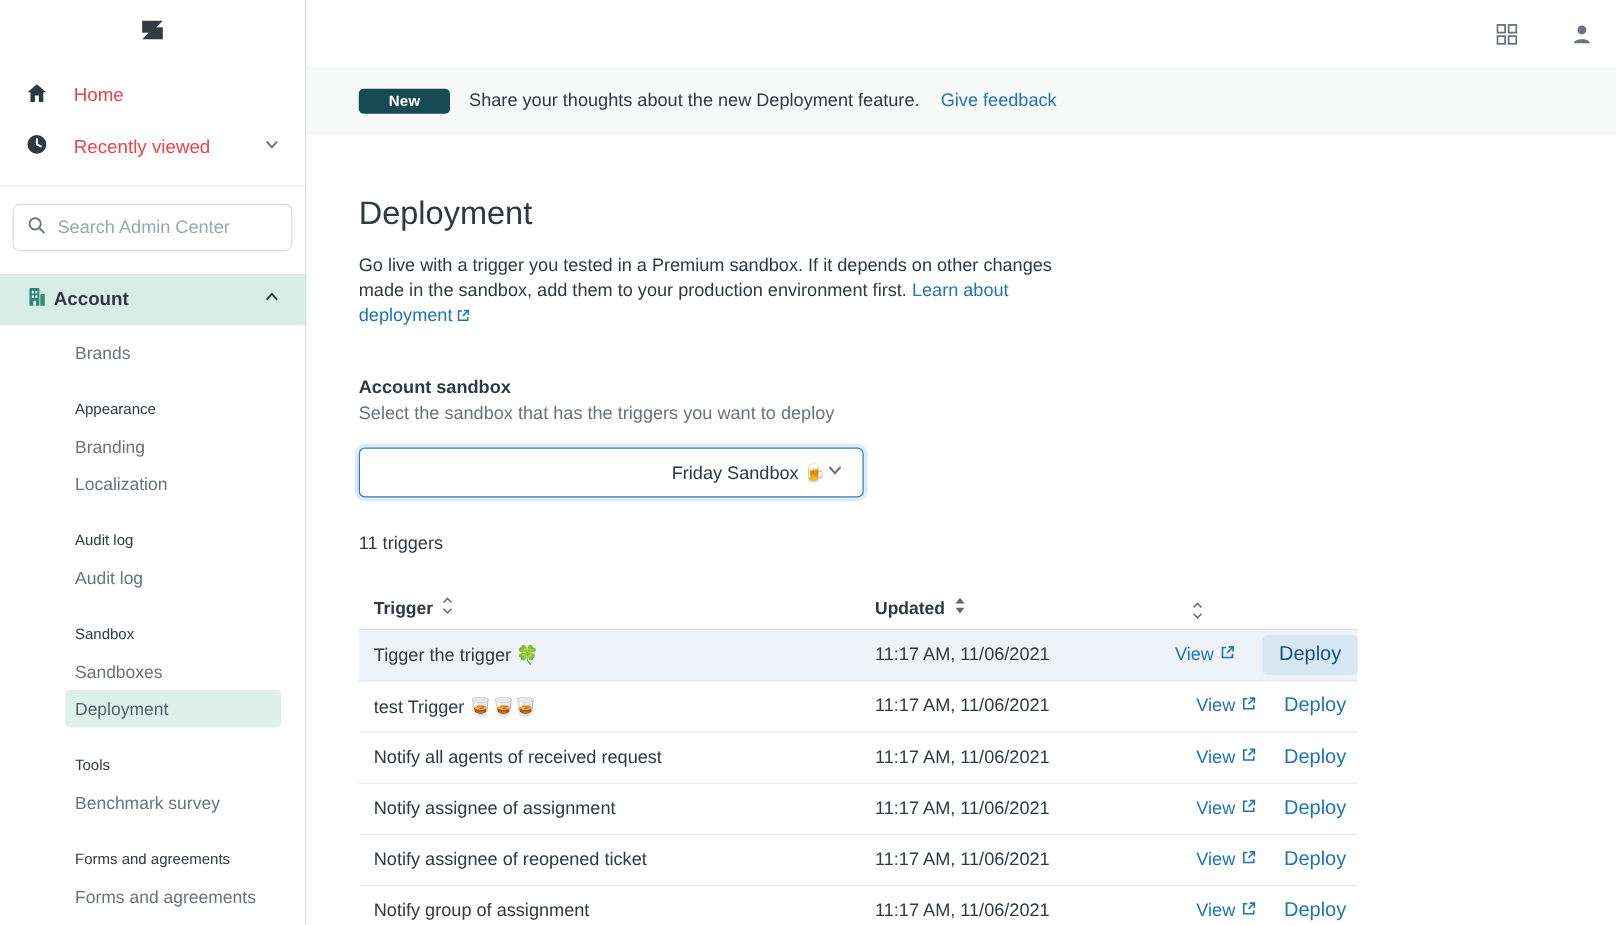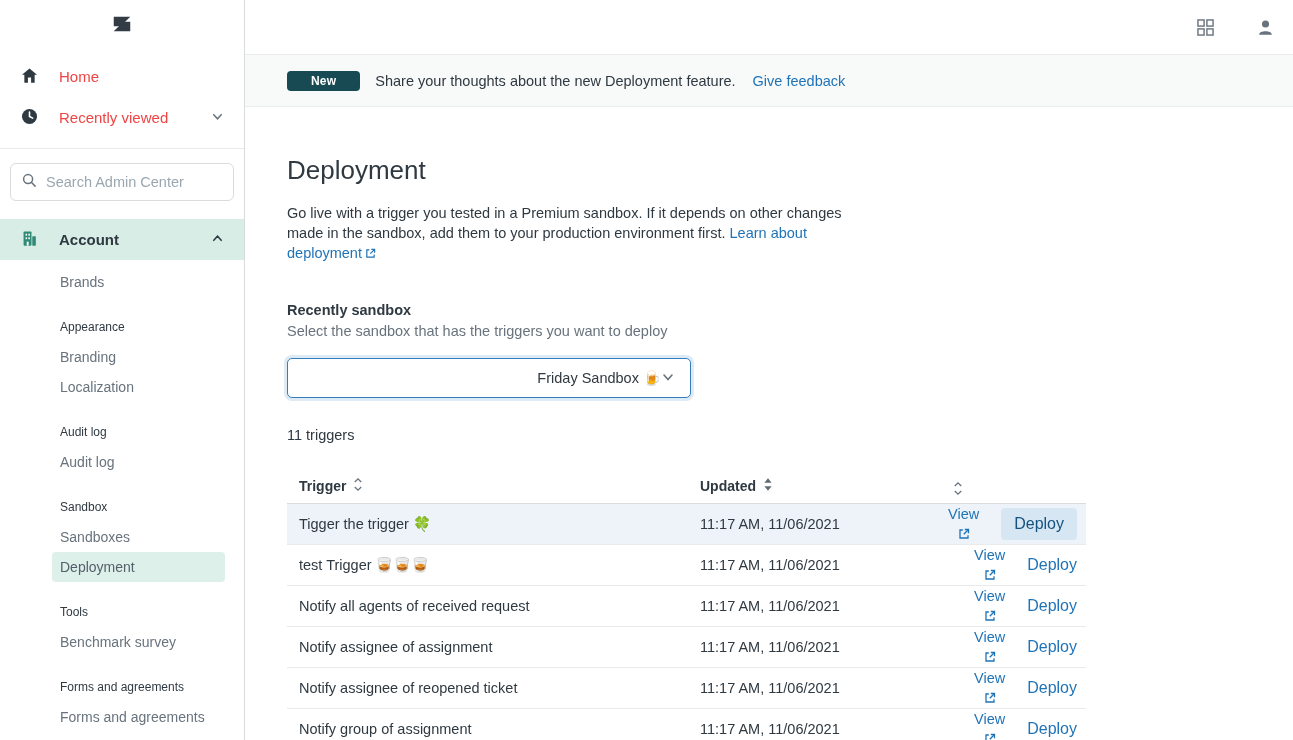--- a/index.html
+++ b/index.html
@@ -31,21 +31,21 @@
     border: 1px solid #d8dcde; border-radius: 6px;
     display: flex; align-items: center; gap: 9px; padding: 0 11px;
     background: #fff;
   }
   .search-box input {
     border: none; outline: none; flex: 1; font-size: 14.5px;
     font-family: "Liberation Sans", sans-serif; color: #2f3941; background: transparent;
   }
   .search-box input::placeholder { color: #9aa7b0; }
   .account-row {
-    display: flex; align-items: center; gap: 20px;
+    display: flex; align-items: center; gap: 4px;
     padding: 0 20px; height: 41px; cursor: pointer;
     background: #d8ede6; font-weight: 700; font-size: 15px; color: #2f3941;
   }
   .account-row .chev { margin-left: auto; }
   .nav-list { padding-top: 7px; overflow: hidden; }
   .nav-item {
     margin: 0 19px 0 52px; padding: 5px 8px; border-radius: 4px;
     color: #68737d; font-size: 14px; line-height: 20px; cursor: pointer;
     margin-bottom: 0;
   }
@@ -97,21 +97,21 @@
   .thead, .trow { display: grid; grid-template-columns: 413px 240px 1fr; align-items: center; }
   .thead { height: 35px; border-bottom: 1px solid #d8dcde; }
   .th { display: flex; align-items: center; gap: 7px; font-weight: 700; font-size: 14px; color: #2f3941; cursor: pointer; }
   .th.first { padding-left: 12px; }
   .th-actions { padding-left: 13px; align-self: end; padding-bottom: 4px; }
   .trow { height: 41px; border-bottom: 1px solid #e8eaec; }
   .trow.hl { background: #edf3f8; }
   .tcell { padding-left: 12px; font-size: 14.5px; color: #2f3941; white-space: nowrap; overflow: hidden; }
   .ucell { font-size: 14.5px; color: #2f3941; }
   .acell { display: flex; align-items: center; justify-content: flex-end; gap: 22px; padding-right: 9px; }
-  .view-link { display: inline-flex; align-items: center; gap: 5px; font-size: 14.5px; flex-direction: column; }
+  .view-link { display: inline-flex; align-items: center; gap: 5px; font-size: 14.5px; }
   .deploy-link { font-size: 16px; }
   .deploy-link.btn {
     background: #d6e6f2; color: #145280; padding: 7px 13px; border-radius: 4px;
   }
 </style>
 </head>
 <body>
 
 <aside class="sidebar">
   <div class="logo-wrap">
@@ -233,21 +233,21 @@
       <span>Go live with a trigger you tested in a Premium sandbox. If it depends on other changes made in the sandbox, add them to your production environment first.</span>
       <a class="text-link">
         <span>Learn about deployment</span><span class="ext-icon"><svg width="11" height="11" viewBox="0 0 12 12">
               <path d="M4.8 2 H2 V10 H10 V7.2" fill="none" stroke="#1f73b7" stroke-width="1.3"></path>
               <path d="M6.8 1.5 H10.5 V5.2" fill="none" stroke="#1f73b7" stroke-width="1.3"></path>
               <path d="M10.2 1.8 L5.8 6.2" stroke="#1f73b7" stroke-width="1.3"></path>
             </svg></span>
       </a>
     </p>
 
-    <div class="field-label">Recently sandbox</div>
+    <div class="field-label">Account sandbox</div>
     <div class="field-help">Select the sandbox that has the triggers you want to deploy</div>
 
     <div class="select">
       <span>Friday Sandbox 🍺</span>
       <span>
         <svg width="14" height="14" viewBox="0 0 14 14">
             <path d="M3 5 L7 9.5 L11 5" fill="none" stroke="#68737d" stroke-width="1.6" stroke-linecap="round"></path>
           </svg>
       </span>
     </div>

